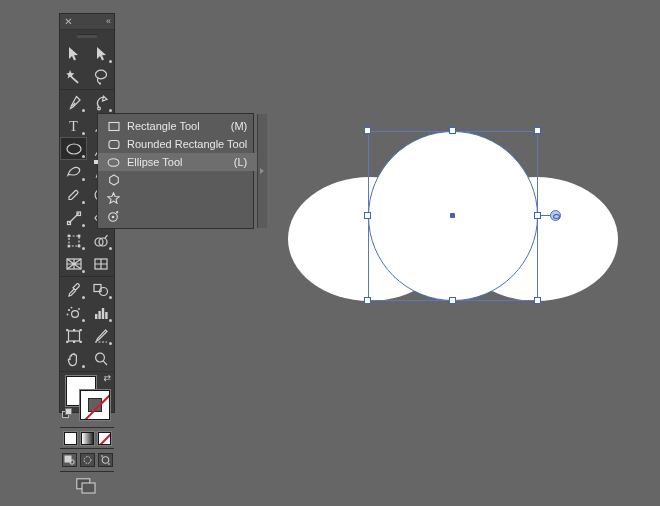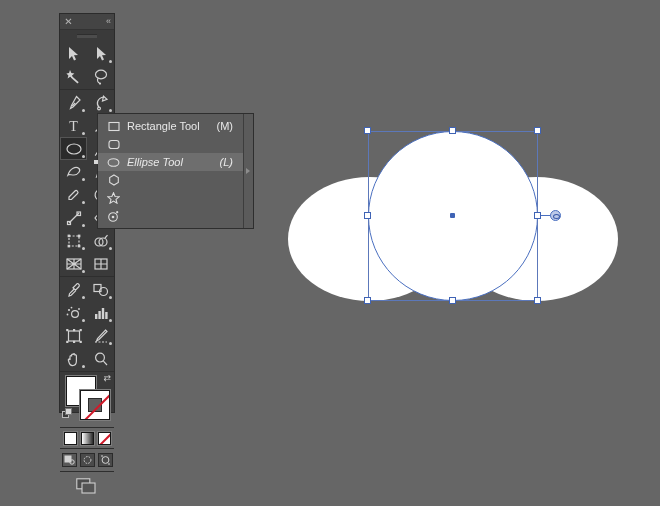--- a/index.html
+++ b/index.html
@@ -251,21 +251,21 @@
   }
   #flyout-list { flex: 1 1 auto; padding: 3px 0; }
   .flyout-item {
     position: relative;
     height: 18px;
     display: flex; align-items: center;
     padding-left: 8px;
     color: #e8e8e8;
     font-size: 11px;
   }
-  .flyout-item.selected { background: #6e6e6e; font-style: italic; }
+  .flyout-item.selected { background: #6e6e6e; }
   .flyout-item .fi-marker {
     position: absolute; left: -4px; top: 7px;
     width: 4px; height: 4px;
     background: #d8d8d8;
   }
   .flyout-item .fi-icon {
     width: 15px; height: 14px;
     margin-right: 6px;
     display: flex; align-items: center; justify-content: center;
     flex: 0 0 auto;
@@ -643,20 +643,21 @@
         <span class="fi-label">Rectangle Tool</span>
         <span class="fi-shortcut">(M)</span>
       </div>
 
       <div class="flyout-item">
         <span class="fi-icon">
           <svg width="12" height="11" viewBox="0 0 12 11">
               <rect class="fic" x="1" y="1.5" width="10" height="8" rx="2.6"></rect>
             </svg>
         </span>
+        <span class="fi-label">Rounded Rectangle Tool</span>
         <span class="fi-shortcut"></span>
       </div>
 
       <div class="flyout-item selected">
         <span class="fi-marker"></span>
         <span class="fi-icon">
           <svg width="13" height="11" viewBox="0 0 13 11">
               <ellipse class="fic" cx="6.5" cy="5.5" rx="5.4" ry="3.8"></ellipse>
             </svg>
         </span>

